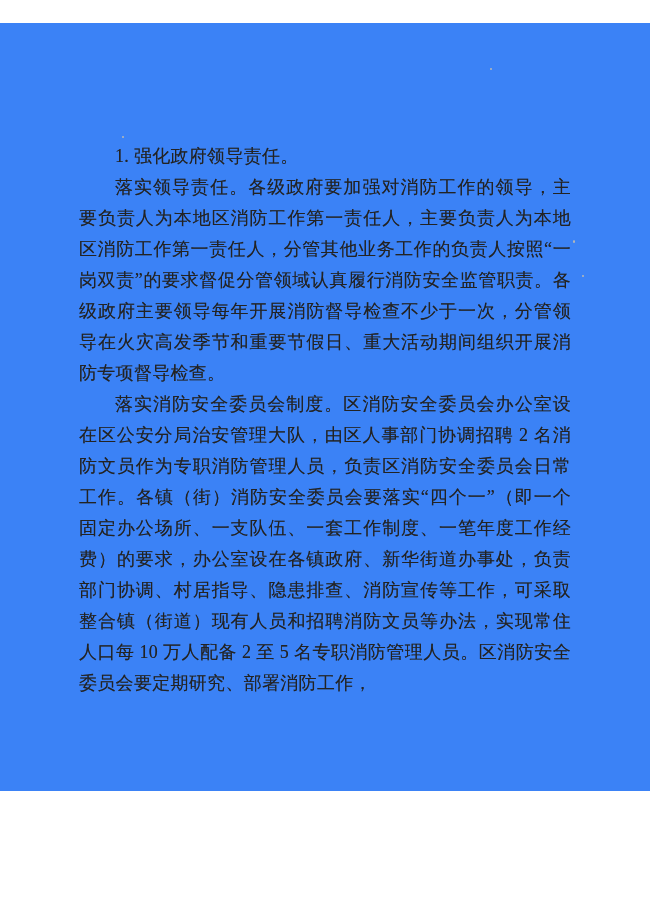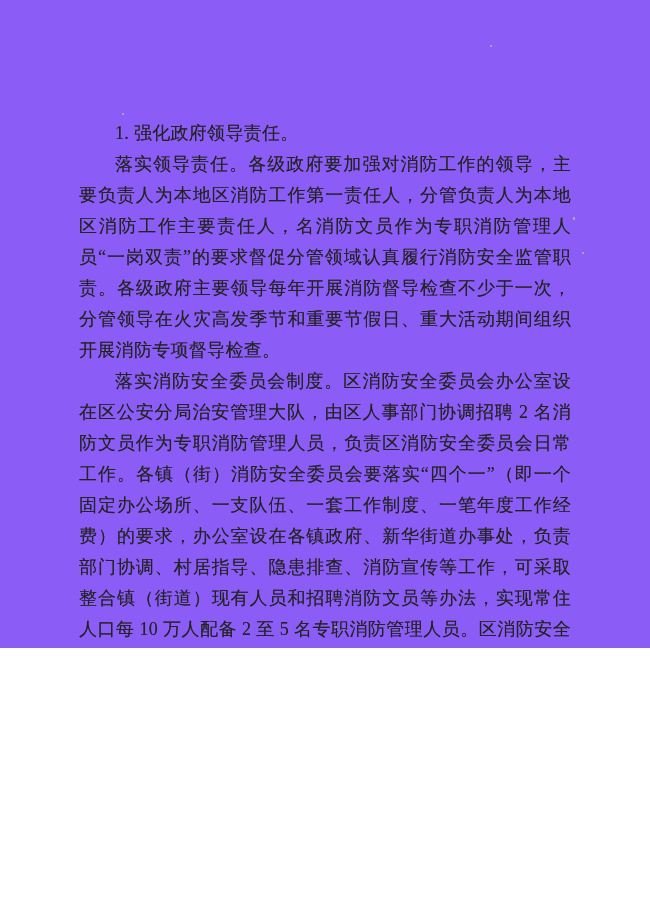--- a/index.html
+++ b/index.html
@@ -3,24 +3,25 @@
 <meta charset="utf-8">
 <style>
   html, body {
     margin: 0;
     padding: 0;
     background: #ffffff;
   }
   .page {
     position: relative;
     width: 650px;
-    height: 648px;
-    background: #8b5cf6;
+    height: 768px;
+    background: #3b82f6;
     font-family: "Liberation Serif", "DejaVu Serif", serif;
     overflow: hidden;
+    margin-top: 23px;
   }
   .textblock {
     position: absolute;
     left: 79px;
     top: 118px;
     width: 492px;
   }
   .para {
     margin: 0;
     font-size: 18px;
@@ -54,21 +55,21 @@
   .speck.s4 { left: 335px; top: 626px; width: 2px; height: 2px; }
   .speck.s5 { left: 122px; top: 113px; width: 2px; height: 2px; }
 </style>
 </head>
 <body>
 
 <div class="page">
 
   <div class="textblock">
     <p class="para">1. 强化政府领导责任。</p>
-    <p class="para">落实领导责任。各级政府要加强对消防工作的领导，主要负责人为本地区消防工作第一责任人，分管负责人为本地区消防工作主要责任人，名消防文员作为专职消防管理人员“一岗双责”的要求督促分管领域认真履行消防安全监管职责。各级政府主要领导每年开展消防督导检查不少于一次，分管领导在火灾高发季节和重要节假日、重大活动期间组织开展消防专项督导检查。</p>
+    <p class="para">落实领导责任。各级政府要加强对消防工作的领导，主要负责人为本地区消防工作第一责任人，主要负责人为本地区消防工作第一责任人，分管其他业务工作的负责人按照“一岗双责”的要求督促分管领域认真履行消防安全监管职责。各级政府主要领导每年开展消防督导检查不少于一次，分管领导在火灾高发季节和重要节假日、重大活动期间组织开展消防专项督导检查。</p>
     <p class="para">落实消防安全委员会制度。区消防安全委员会办公室设在区公安分局治安管理大队，由区人事部门协调招聘 2 名消防文员作为专职消防管理人员，负责区消防安全委员会日常工作。各镇（街）消防安全委员会要落实“四个一”（即一个固定办公场所、一支队伍、一套工作制度、一笔年度工作经费）的要求，办公室设在各镇政府、新华街道办事处，负责部门协调、村居指导、隐患排查、消防宣传等工作，可采取整合镇（街道）现有人员和招聘消防文员等办法，实现常住人口每 10 万人配备 2 至 5 名专职消防管理人员。区消防安全委员会要定期研究、部署消防工作，</p>
   </div>
 
   <div class="pagenum">— 2 —</div>
 
   <div class="speck s1"></div>
   <div class="speck s2"></div>
   <div class="speck s3"></div>
   <div class="speck s4"></div>
   <div class="speck s5"></div>

